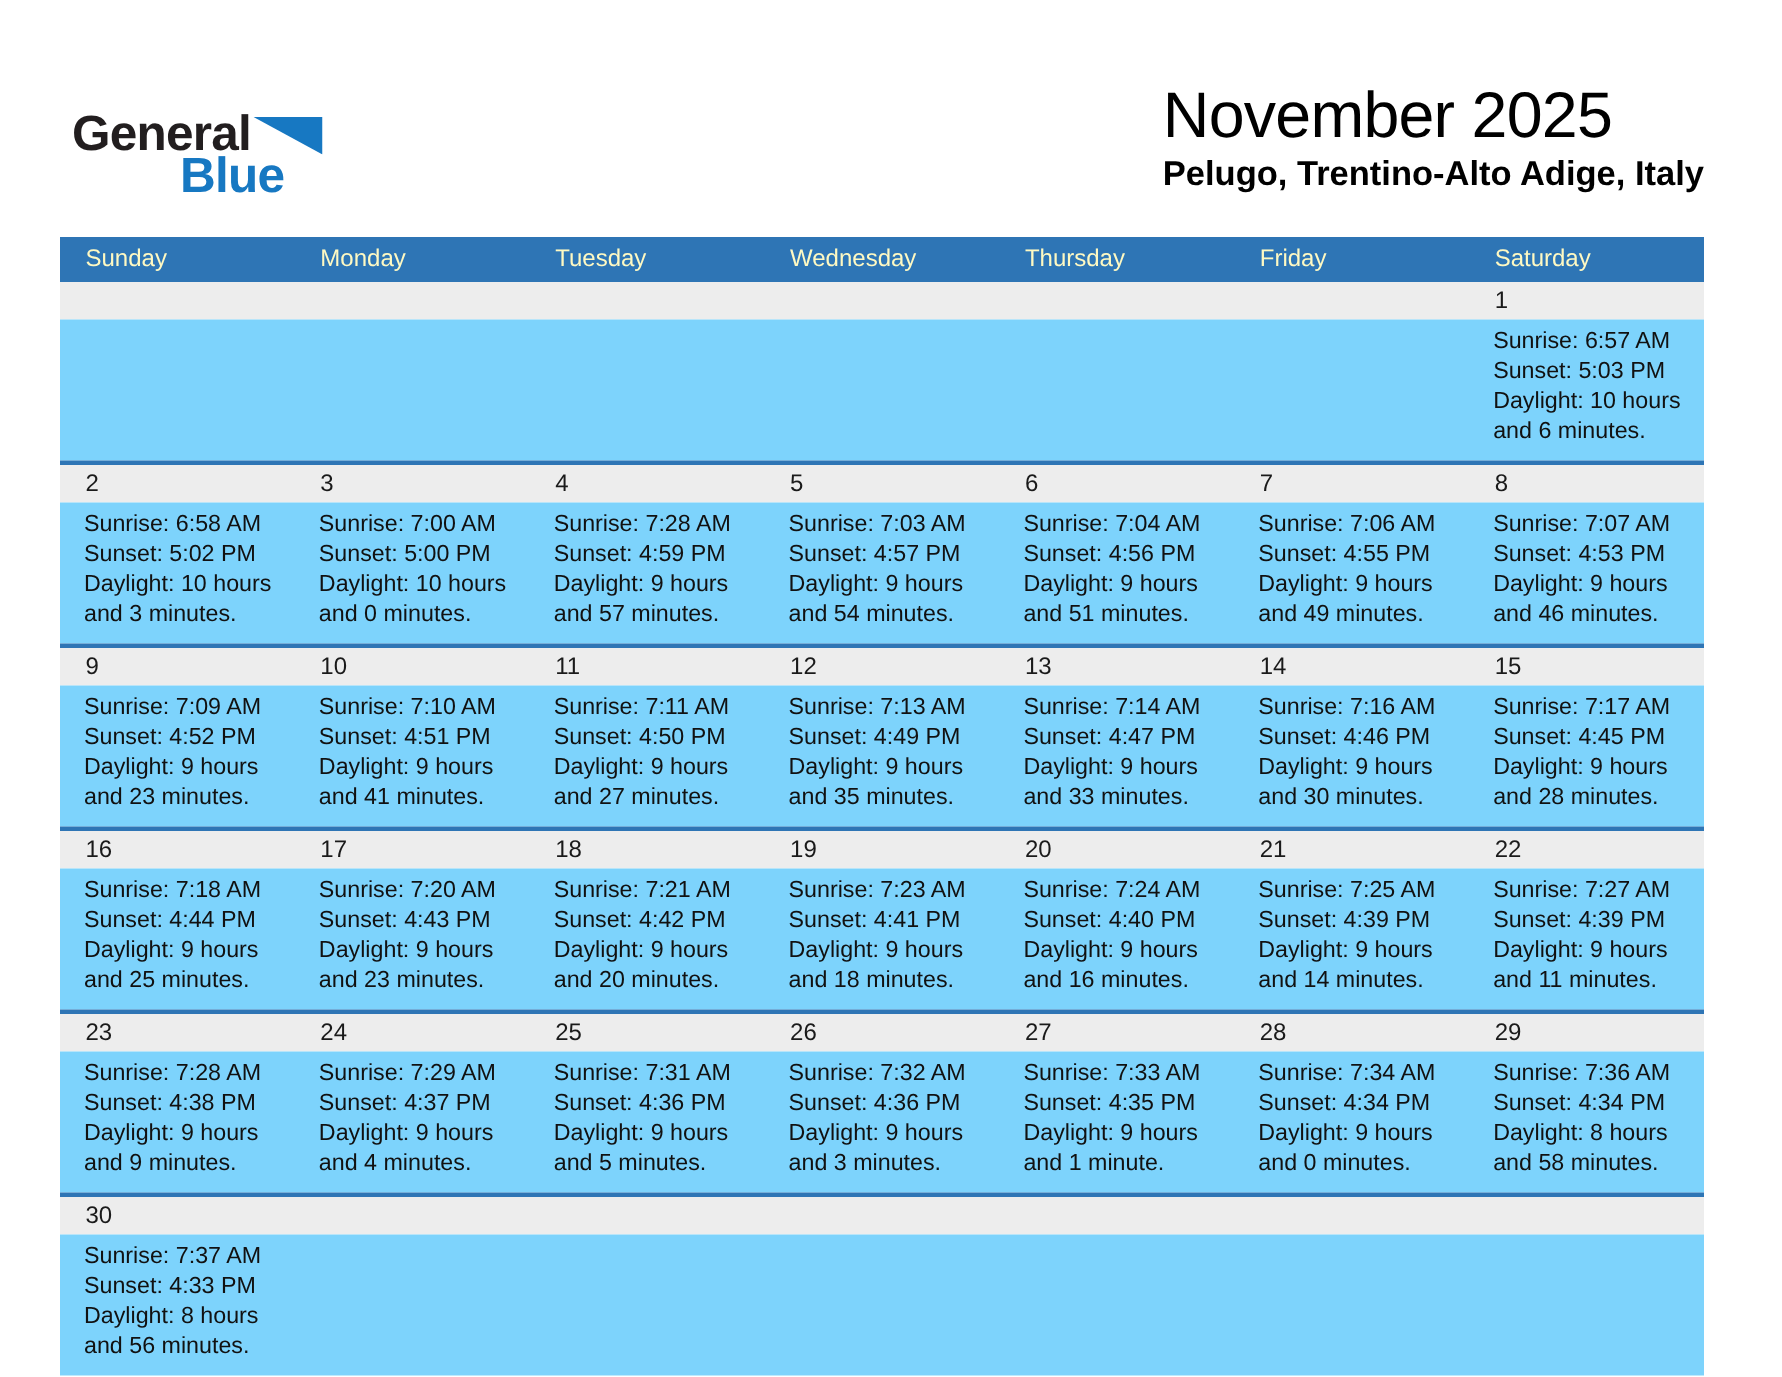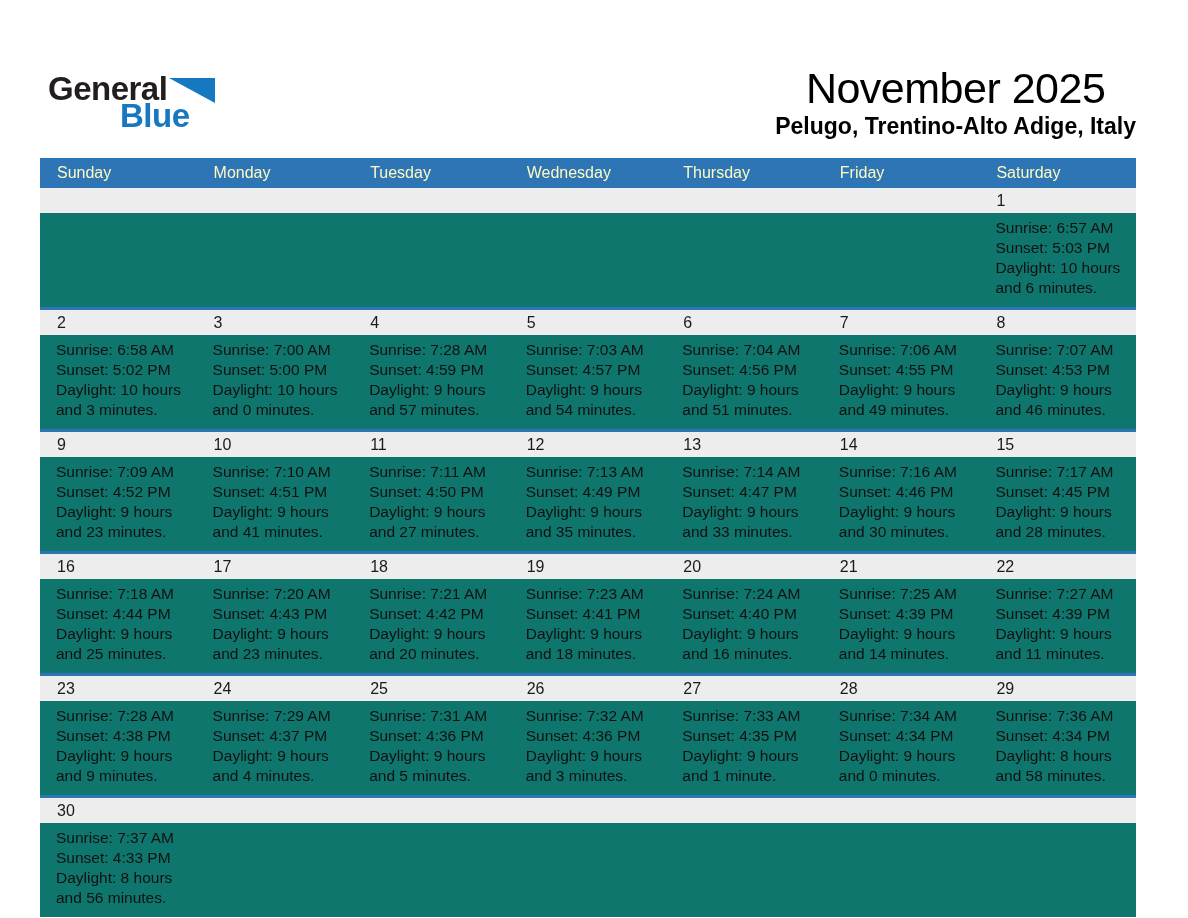--- a/index.html
+++ b/index.html
@@ -51,22 +51,22 @@
     font-size: 33px;
     font-weight: 700;
     letter-spacing: -0.5px;
     color: var(--logo-blue, #1778c2);
     margin-left: 72px;
     margin-top: -7px;
   }
   .titles {
     position: absolute;
     right: 0;
-    top: 64px;
-    text-align: center;
+    top: 53px;
+    text-align: left;
   }
   .main-title {
     font-size: 43px;
     font-weight: 400;
     color: #000000;
     letter-spacing: -0.5px;
   }
   .sub-title {
     margin-top: 0;
     font-size: 23px;
@@ -111,21 +111,21 @@
     font-size: 16px;
     padding-left: 17px;
     color: #1a1a1a;
   }
   .details {
     display: grid;
     grid-template-columns: repeat(7, 1fr);
     padding-top: 5px;
     padding-bottom: 9px;
     min-height: 80px;
-    background: #0f766e;
+    background: #7dd3fc;
   }
   .details .cell {
     padding-left: 16px;
     padding-right: 4px;
   }
   .details .line {
     font-size: 15.5px;
     line-height: 20px;
     color: #111111;
     white-space: nowrap;

